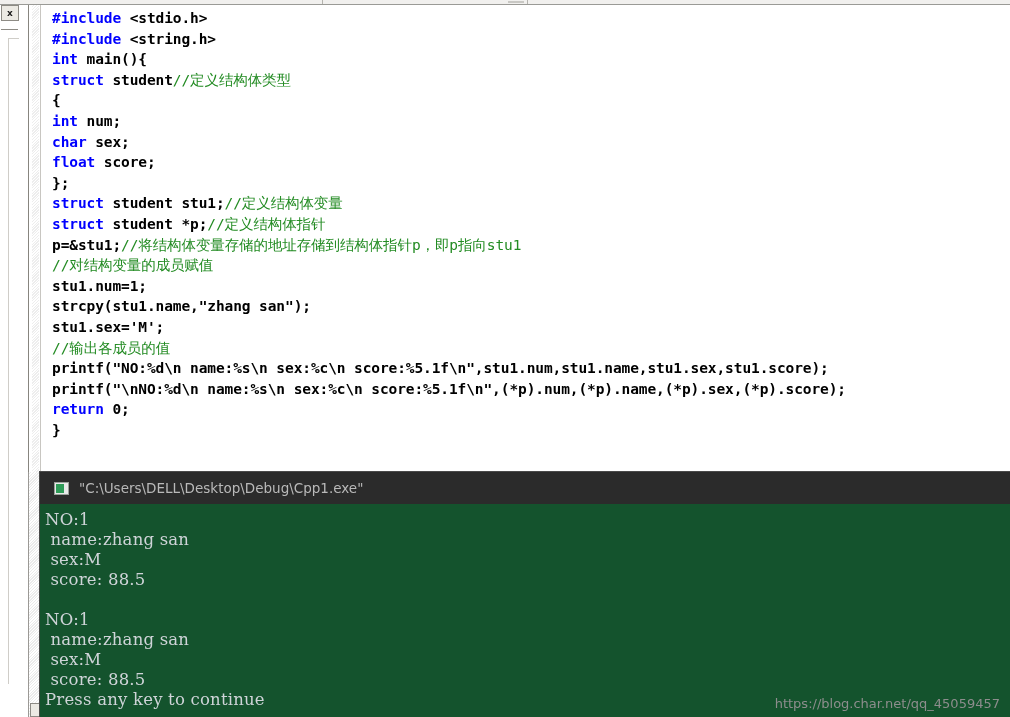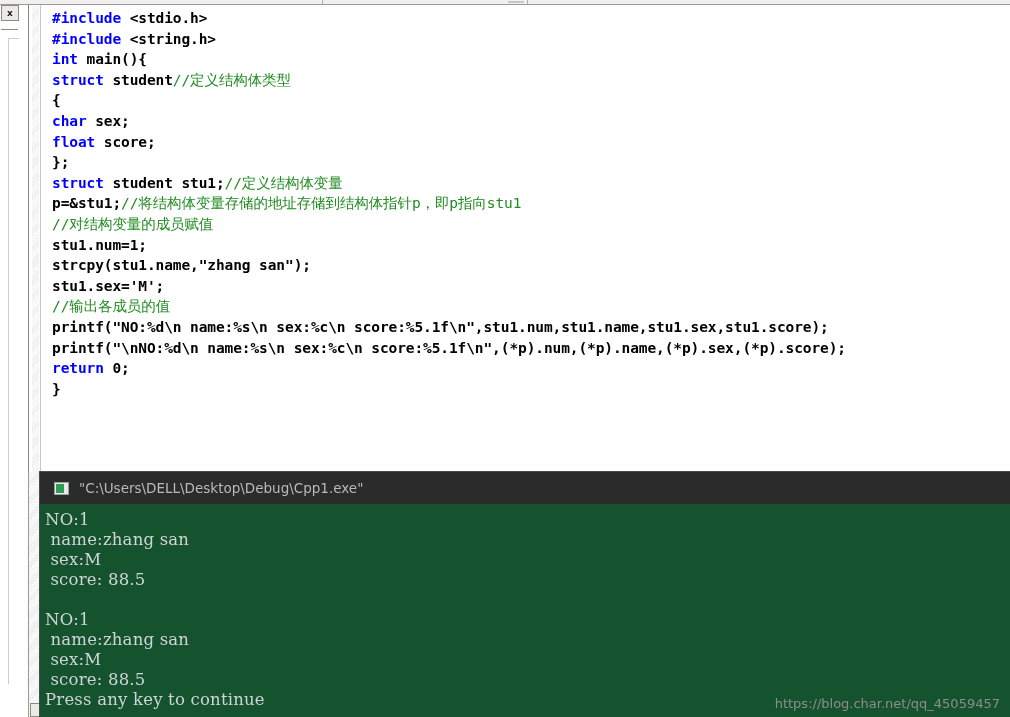--- a/index.html
+++ b/index.html
@@ -248,24 +248,26 @@
   <div id="editor-pane">
     <div id="editor-gutter">
       <div id="editor-scroll-track"></div>
     </div>
     <div id="code-area">
         <div class="code-line"><span class="kw">#include</span><span class="plain"> &lt;stdio.h&gt;</span></div>
         <div class="code-line"><span class="kw">#include</span><span class="plain"> &lt;string.h&gt;</span></div>
         <div class="code-line"><span class="kw">int</span><span class="plain"> main(){</span></div>
         <div class="code-line"><span class="kw">struct</span><span class="plain"> student</span><span class="cmt">//定义结构体类型</span></div>
         <div class="code-line"><span class="plain">{</span></div>
+        <div class="code-line"><span class="kw">int</span><span class="plain"> num;</span></div>
         <div class="code-line"><span class="kw">char</span><span class="plain"> sex;</span></div>
         <div class="code-line"><span class="kw">float</span><span class="plain"> score;</span></div>
         <div class="code-line"><span class="plain">};</span></div>
         <div class="code-line"><span class="kw">struct</span><span class="plain"> student stu1;</span><span class="cmt">//定义结构体变量</span></div>
+        <div class="code-line"><span class="kw">struct</span><span class="plain"> student *p;</span><span class="cmt">//定义结构体指针</span></div>
         <div class="code-line"><span class="plain">p=&amp;stu1;</span><span class="cmt">//将结构体变量存储的地址存储到结构体指针p，即p指向stu1</span></div>
         <div class="code-line"><span class="cmt">//对结构变量的成员赋值</span></div>
         <div class="code-line"><span class="plain">stu1.num=1;</span></div>
         <div class="code-line"><span class="plain">strcpy(stu1.name,"zhang san");</span></div>
         <div class="code-line"><span class="plain">stu1.sex='M';</span></div>
         <div class="code-line"><span class="cmt">//输出各成员的值</span></div>
         <div class="code-line"><span class="plain">printf("NO:%d\n name:%s\n sex:%c\n score:%5.1f\n",stu1.num,stu1.name,stu1.sex,stu1.score);</span></div>
         <div class="code-line"><span class="plain">printf("\nNO:%d\n name:%s\n sex:%c\n score:%5.1f\n",(*p).num,(*p).name,(*p).sex,(*p).score);</span></div>
         <div class="code-line"><span class="kw">return</span><span class="plain"> 0;</span></div>
         <div class="code-line"><span class="plain">}</span></div>

